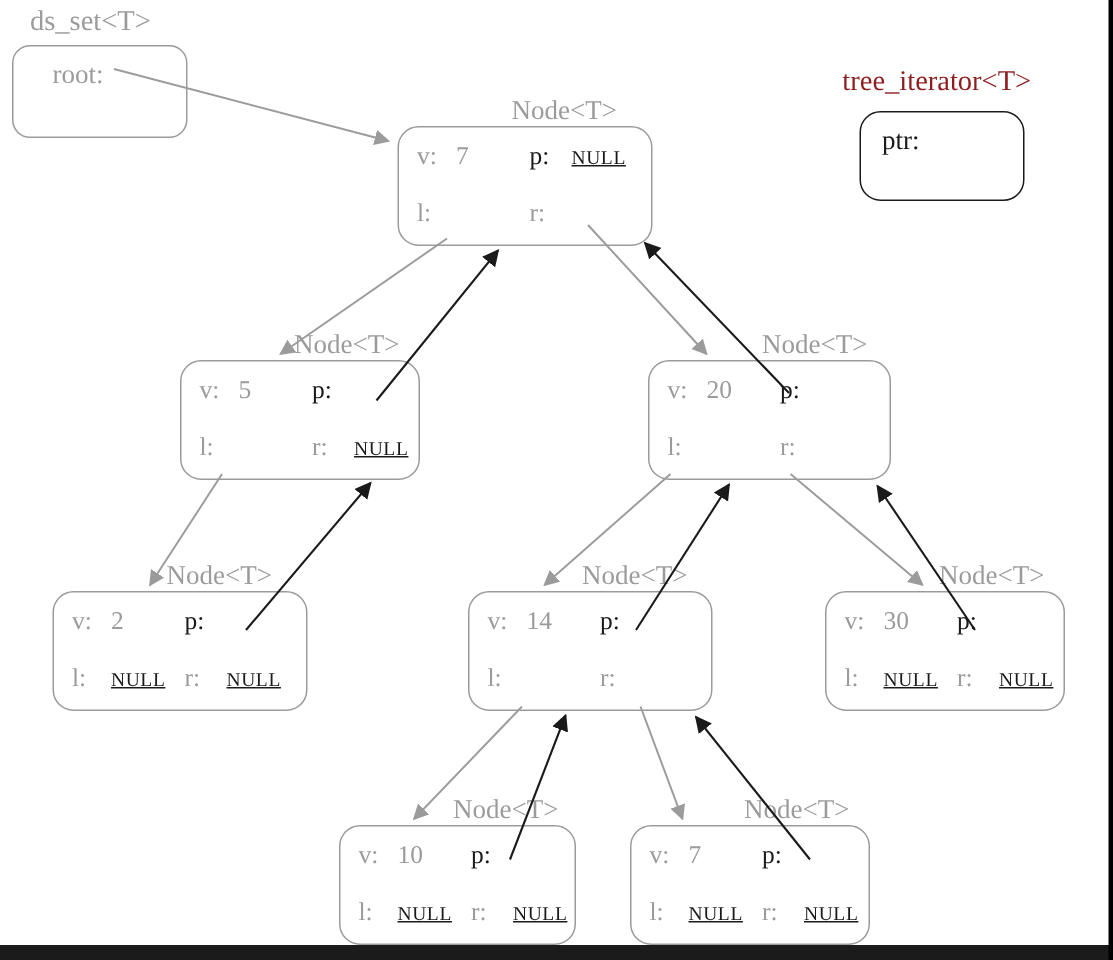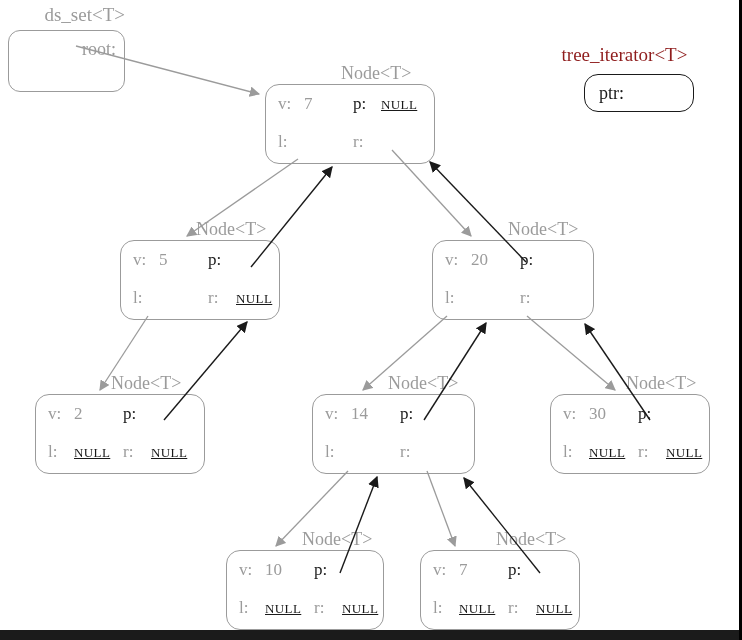--- a/index.html
+++ b/index.html
@@ -40,40 +40,40 @@
   #node-root { left: 265px; top: 63px;  width: 170px; }
   #node-5    { left: 120px; top: 219px; width: 160px; }
   #node-20   { left: 432px; top: 219px; width: 162px; }
   #node-2    { left: 35px;  top: 373px; width: 170px; }
   #node-14   { left: 312px; top: 373px; width: 163px; }
   #node-25   { left: 550px; top: 373px; width: 160px; }
   #node-10   { left: 226px; top: 529px; width: 158px; }
   #node-17   { left: 420px; top: 529px; width: 160px; }
 
   
-  #ds-set { position: absolute; left: 8px; top: 4px; width: 117px; text-align: right; }
+  #ds-set { position: absolute; left: 8px; top: 4px; width: 117px; }
   #ds-set .ds-title {
     height: 21px; line-height: 21px; font-size: 19px;
     color: var(--gray, #9b9b9b); padding-left: 12px; white-space: nowrap;
   }
   #ds-set .ds-box {
     margin-top: 5px; height: 62px;
     border: 1.5px solid var(--gray, #9b9b9b); border-radius: 12px;
     padding: 5px 8px 5px 26px;
     color: var(--gray, #9b9b9b); font-size: 18px; line-height: 26px;
   }
 
   
   #iterator { position: absolute; left: 548px; top: 44px; width: 153px; }
   #iterator .it-title {
     height: 21px; line-height: 21px; font-size: 19px;
     color: var(--red, #8f1d1d); text-align: center; white-space: nowrap;
   }
   #iterator .it-box {
-    margin: 9px 0 0 36px; width: 110px; height: 38px;
+    margin: 9px 0 0 25px; width: 110px; height: 60px;
     border: 1.5px solid var(--black, #1a1a1a); border-radius: 14px;
     padding: 8px 8px 8px 14px;
     color: var(--black, #1a1a1a); font-size: 18px;
   }
 
   
   #arrows { position: absolute; inset: 0; pointer-events: none; z-index: 5; }
   .edge-gray  { stroke: var(--gray, #9b9b9b); stroke-width: 1.3; fill: none; }
   .edge-black { stroke: var(--black, #1a1a1a); stroke-width: 1.4; fill: none; }
   .mk-gray  { fill: var(--gray, #9b9b9b); }

